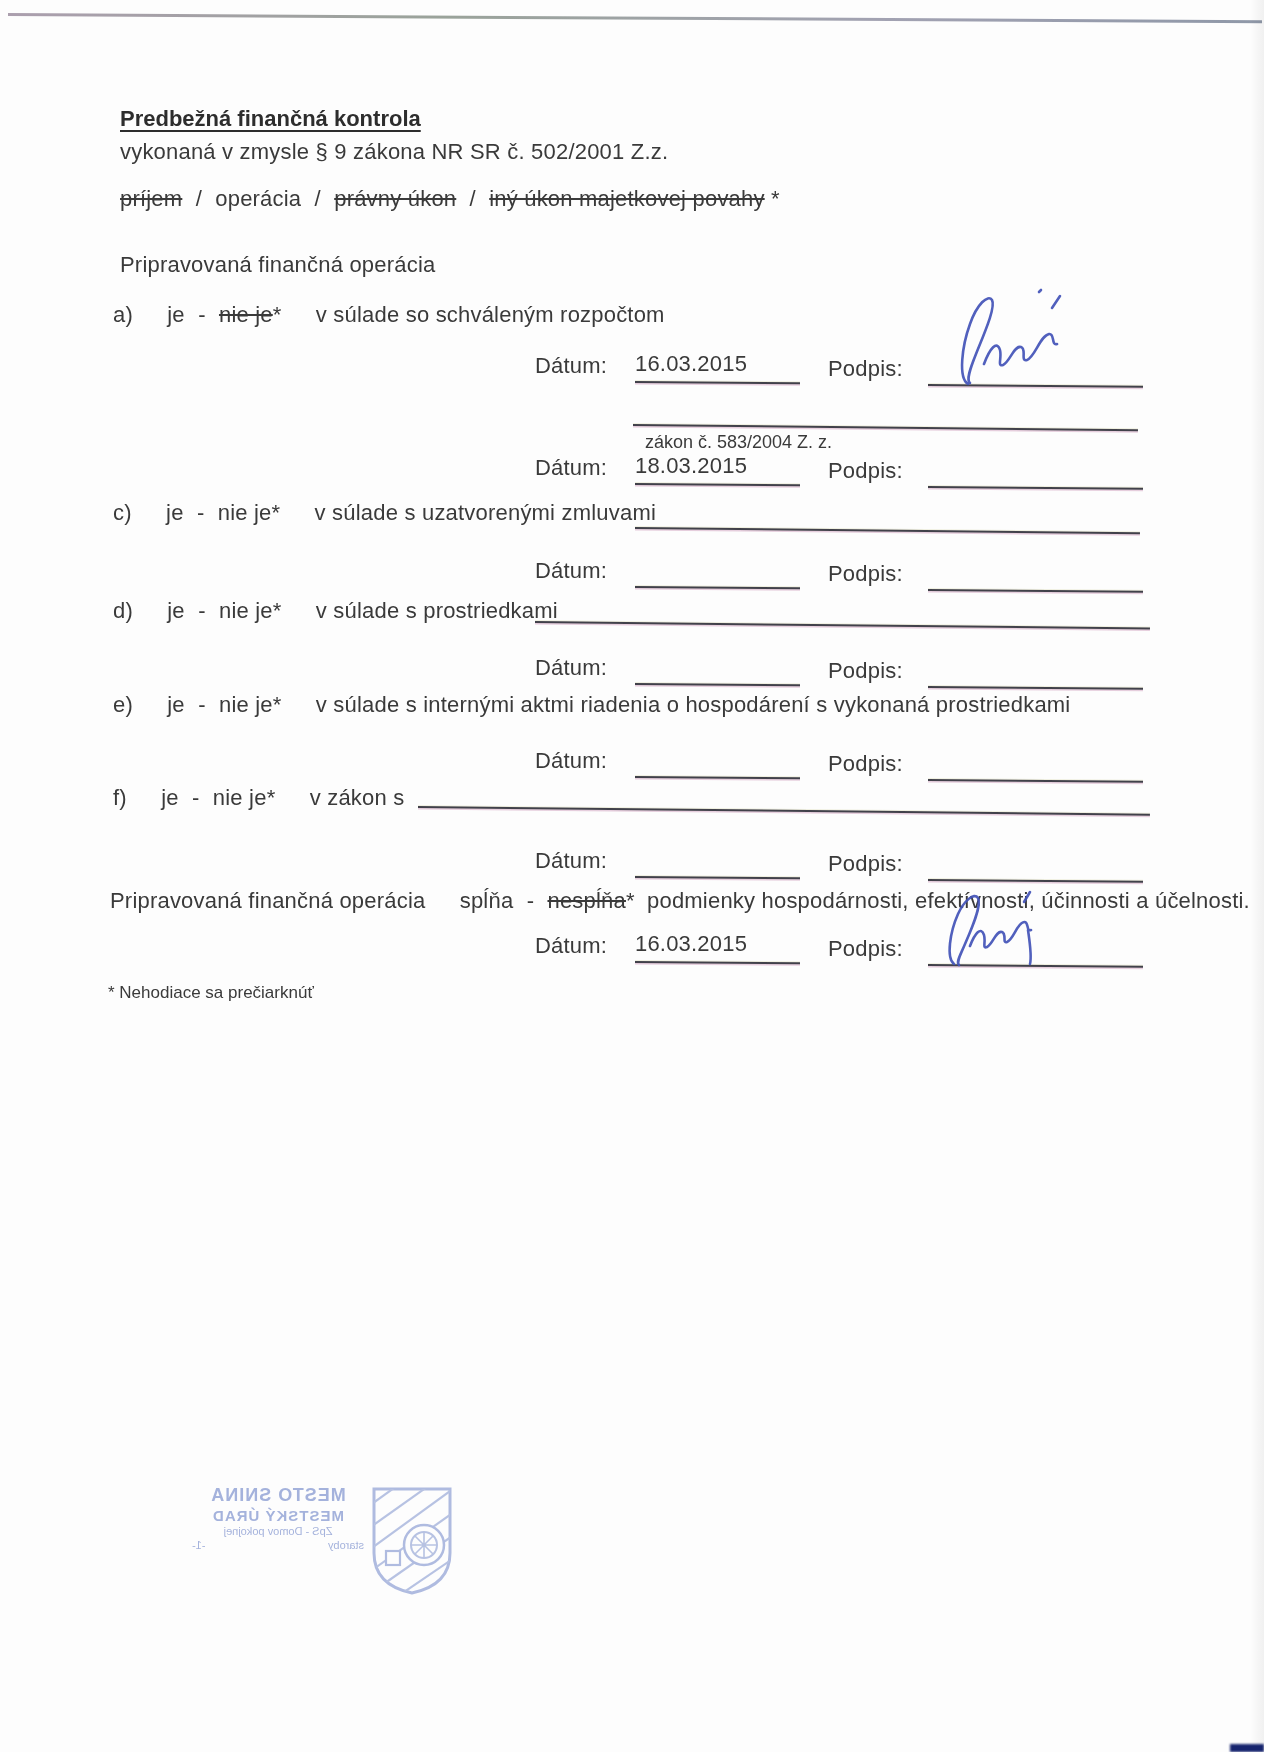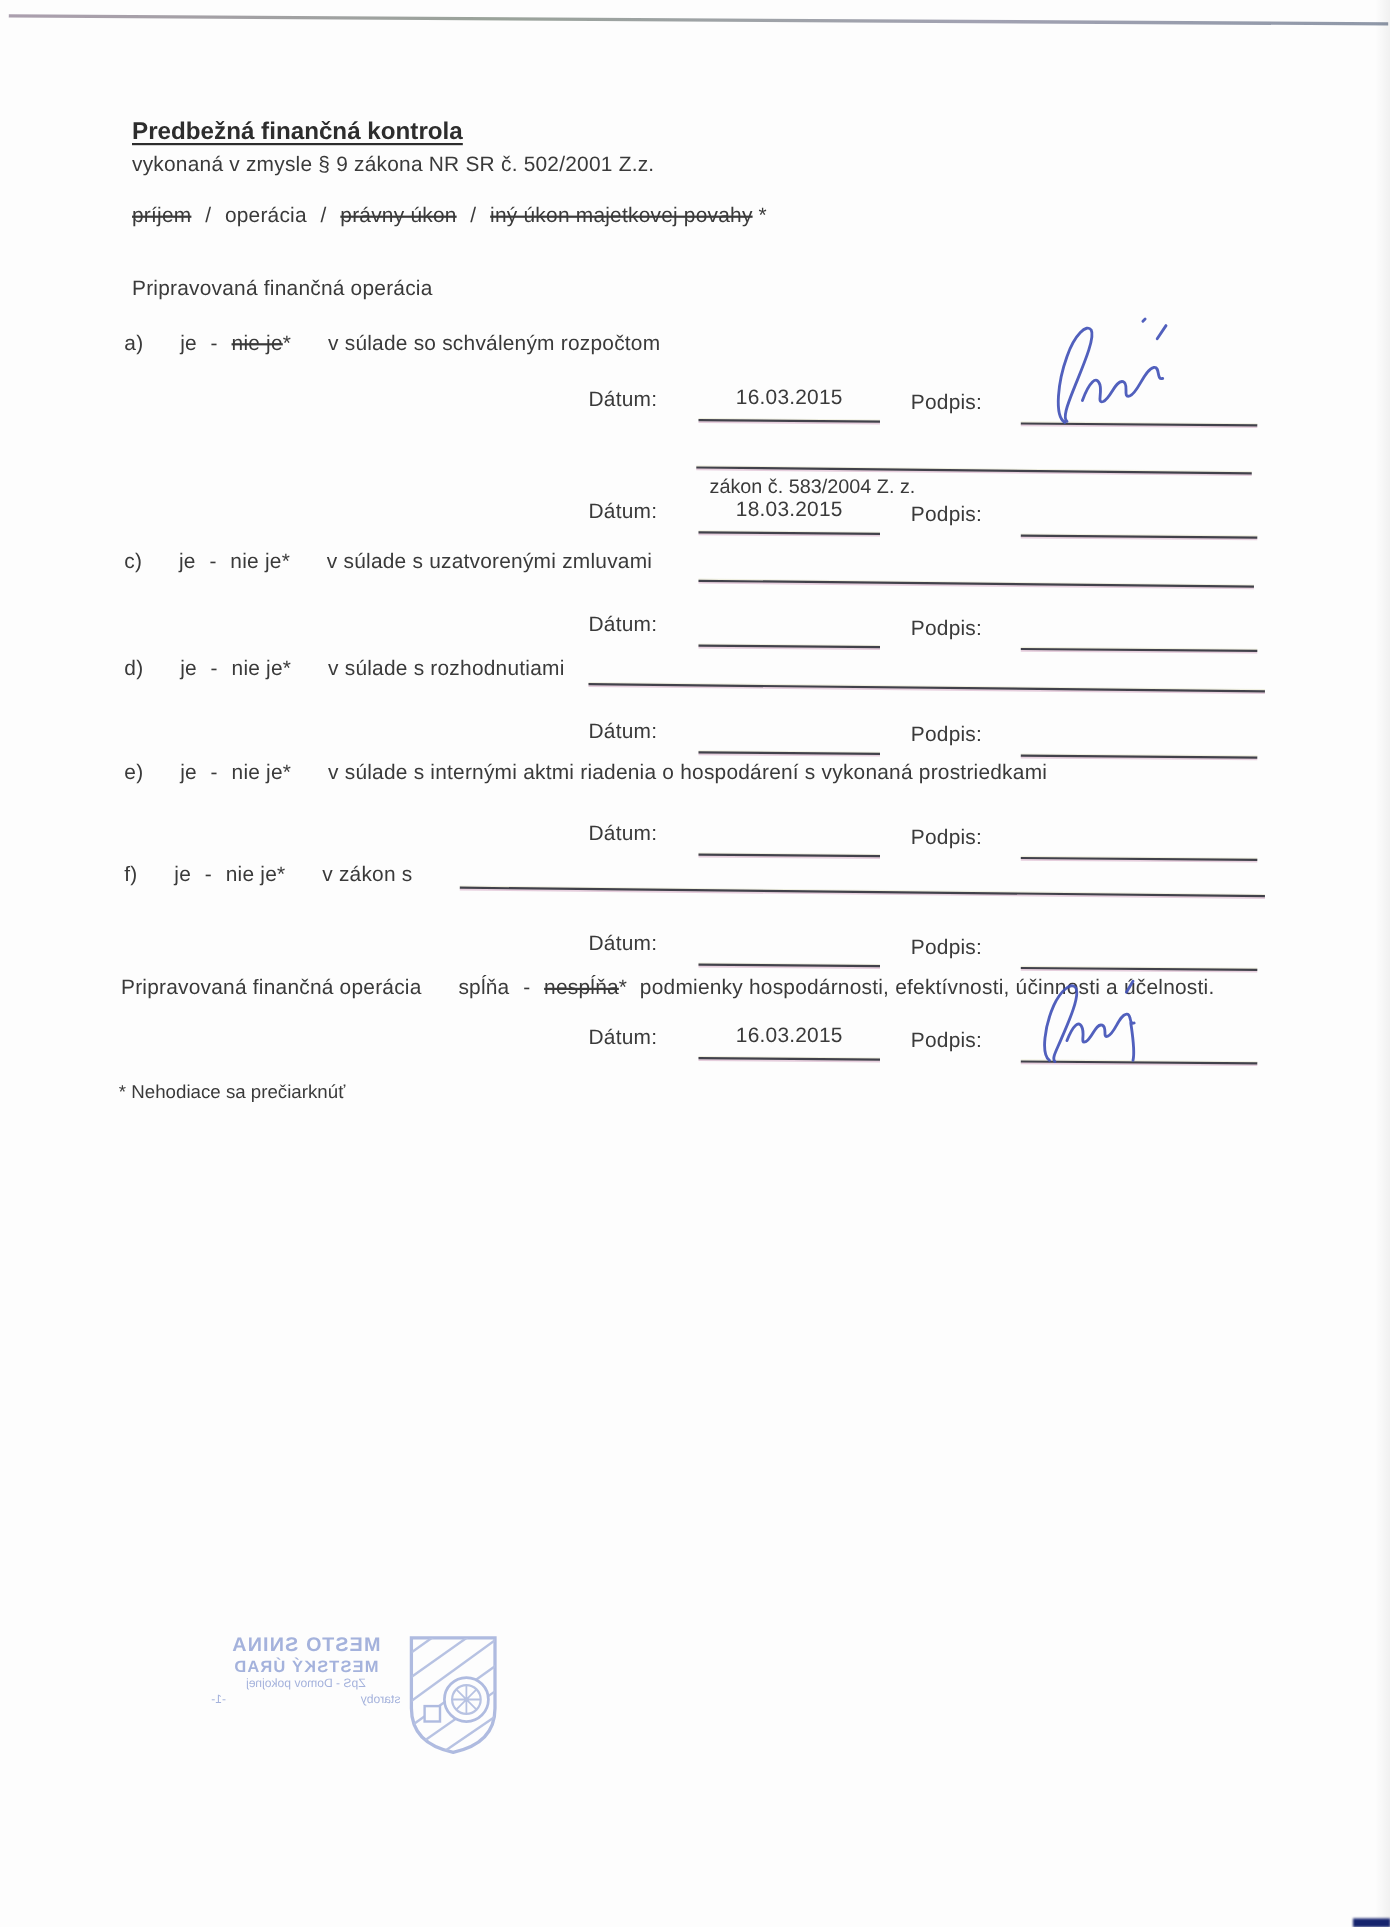--- a/index.html
+++ b/index.html
@@ -3,37 +3,37 @@
 <meta charset="utf-8">
 <style>
   html,body { margin:0; padding:0; background:#ffffff; }
   .page {
     position:relative; width:1264px; height:1752px;
     background:#fdfdfd; overflow:hidden;
     font-family:"Liberation Sans", sans-serif;
     color:#3a3a3a;
   }
   .abs { position:absolute; white-space:nowrap; }
-  .t19 { font-size:19px; letter-spacing:0.2px; }
+  .t19 { font-size:22px; letter-spacing:0.2px; }
   .t18 { font-size:18px; }
   .t17 { font-size:17px; }
   .title {
     font-size:22px; font-weight:bold; color:#2d2d2d;
     text-decoration:underline; text-decoration-thickness:2px; text-underline-offset:4px;
   }
   .struck { text-decoration:line-through; text-decoration-thickness:2px; }
   .dash { margin:0 7px; }
   .sp { margin-left:28px; }
   .fill-line {
     position:absolute; height:2px; background:#41414a;
     box-shadow:0 1.5px 0 rgba(150,40,110,0.22), 0 -1px 0 rgba(170,170,70,0.15);
   }
   .r1 { transform:rotate(0.45deg); transform-origin:left center; }
   .r2 { transform:rotate(0.6deg); transform-origin:left center; }
-  .date-val { position:absolute; width:165px; text-align:center; }
+  .date-val { position:absolute; width:165px; text-align:left; }
   .scan-top-line {
     position:absolute; left:8px; top:13px; width:1254px; height:2.5px;
     background:linear-gradient(90deg,#ab9fae 0%,#9aa39a 35%,#a2a2b2 70%,#8f98a8 100%);
     transform:rotate(0.33deg); transform-origin:left center;
   }
   .edge-shade {
     position:absolute; right:0; top:0; width:14px; height:1752px;
     background:linear-gradient(90deg, rgba(0,0,0,0) 0%, rgba(0,0,0,0.05) 100%);
   }
   .corner-mark {
@@ -118,21 +118,21 @@
   <div class="date-val t19" style="left:635px; top:556px;"></div>
   <div class="fill-line r1" style="left:635px; top:586px; width:165px;"></div>
   <div class="abs t19" style="left:828px; top:561px;">Podpis:</div>
   <div class="fill-line r1" style="left:928px; top:589px; width:215px;"></div>
 
   <div class="abs t19" style="left:113px; top:598px;">
     <span>d)</span>
     <span class="sp">je</span>
     <span class="dash">-</span>
     <span>nie je</span><span>*</span>
-    <span class="sp">v súlade s rozhodnutiami</span>
+    <span class="sp">v súlade s prostriedkami</span>
   </div>
   <div class="fill-line r2" style="left:535px; top:621px; width:615px;"></div>
   <div class="abs t19" style="left:535px; top:655px;">Dátum:</div>
   <div class="date-val t19" style="left:635px; top:653px;"></div>
   <div class="fill-line r1" style="left:635px; top:683px; width:165px;"></div>
   <div class="abs t19" style="left:828px; top:658px;">Podpis:</div>
   <div class="fill-line r1" style="left:928px; top:686px; width:215px;"></div>
 
   <div class="abs t19" style="left:113px; top:692px;">
     <span>e)</span>

